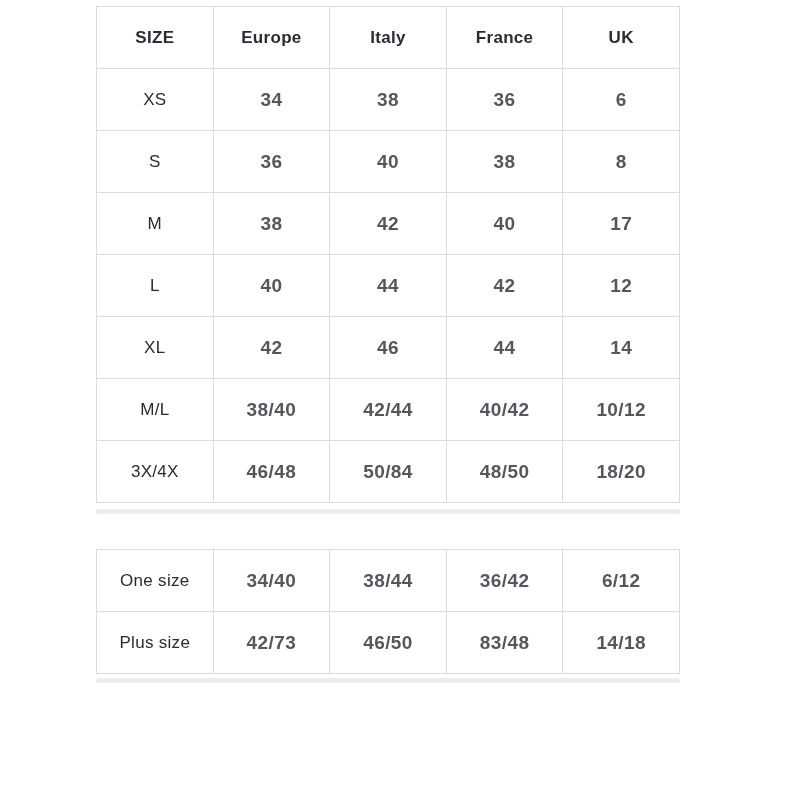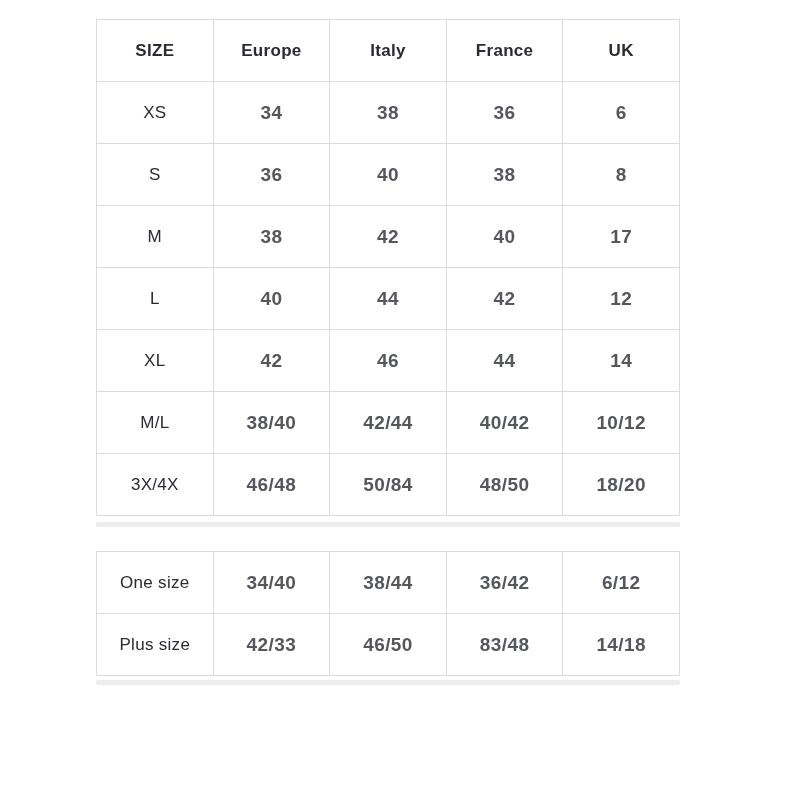--- a/index.html
+++ b/index.html
@@ -10,21 +10,21 @@
     --bg:#ffffff;
   }
   *{box-sizing:border-box;}
   html,body{margin:0;padding:0;}
   body{
     width:800px;height:800px;overflow:hidden;
     background:var(--bg);
     font-family:"Liberation Sans","DejaVu Sans",sans-serif;
   }
   .page{
-    padding:19px 0 0 96px;
+    padding:6px 0 0 96px;
   }
   table.size-table{
     border-collapse:collapse;
     table-layout:fixed;
     width:584px;
   }
   table.size-table col{width:20%;}
   table.size-table th,
   table.size-table td{
     border:1px solid var(--border);
@@ -52,21 +52,21 @@
     font-weight:700;
     color:var(--gray);
     letter-spacing:.4px;
   }
   .shadow-bar{
     width:584px;height:5px;
     background:var(--bar);
     border-radius:2px;
   }
   .bar-1{margin-top:6px;}
-  .table-2{margin-top:24px;}
+  .table-2{margin-top:35px;}
   .bar-2{margin-top:4px;}
 </style>
 </head>
 <body>
 
 <div class="page">
 
   <table class="size-table table-1">
     <colgroup>
         <col>
@@ -150,21 +150,21 @@
     <tbody id="secondary-body">
         <tr>
           <th class="row-label" scope="row">One size</th>
           <td class="cell-value">34/40</td>
           <td class="cell-value">38/44</td>
           <td class="cell-value">36/42</td>
           <td class="cell-value">6/12</td>
         </tr>
         <tr>
           <th class="row-label" scope="row">Plus size</th>
-          <td class="cell-value">42/33</td>
+          <td class="cell-value">42/73</td>
           <td class="cell-value">46/50</td>
           <td class="cell-value">83/48</td>
           <td class="cell-value">14/18</td>
         </tr>
       </tbody>
   </table>
 
   <div class="shadow-bar bar-2"></div>
 
 </div>

